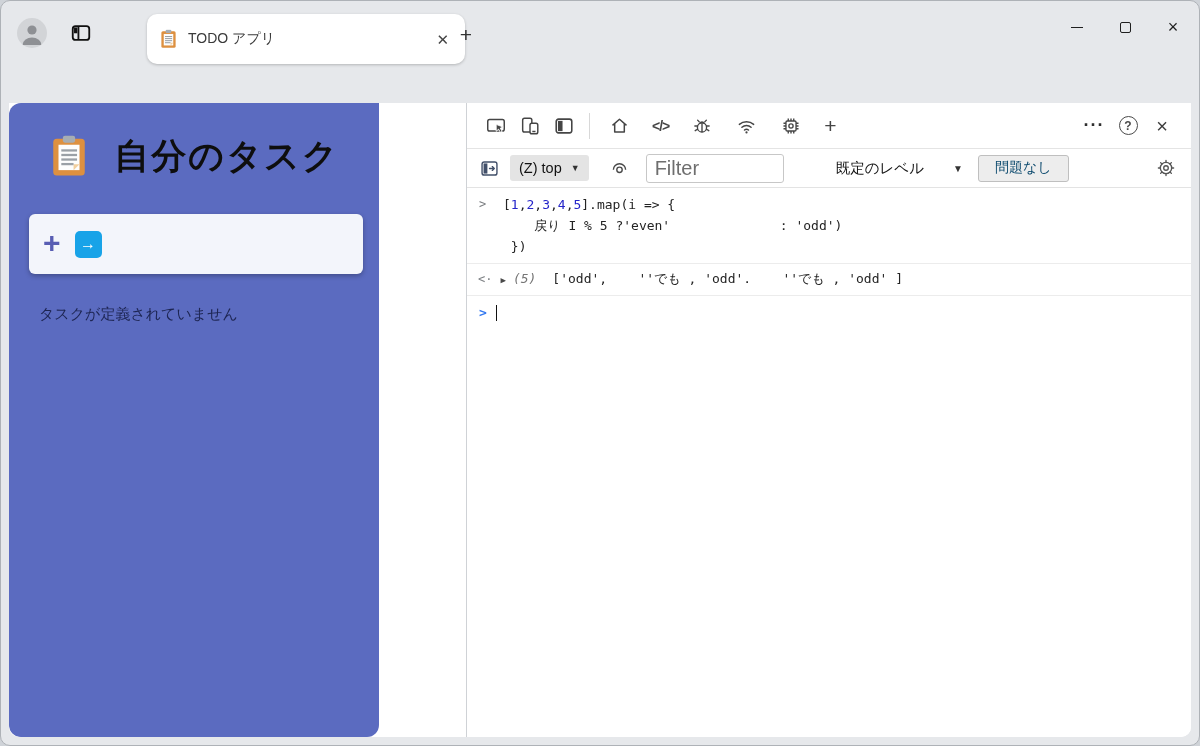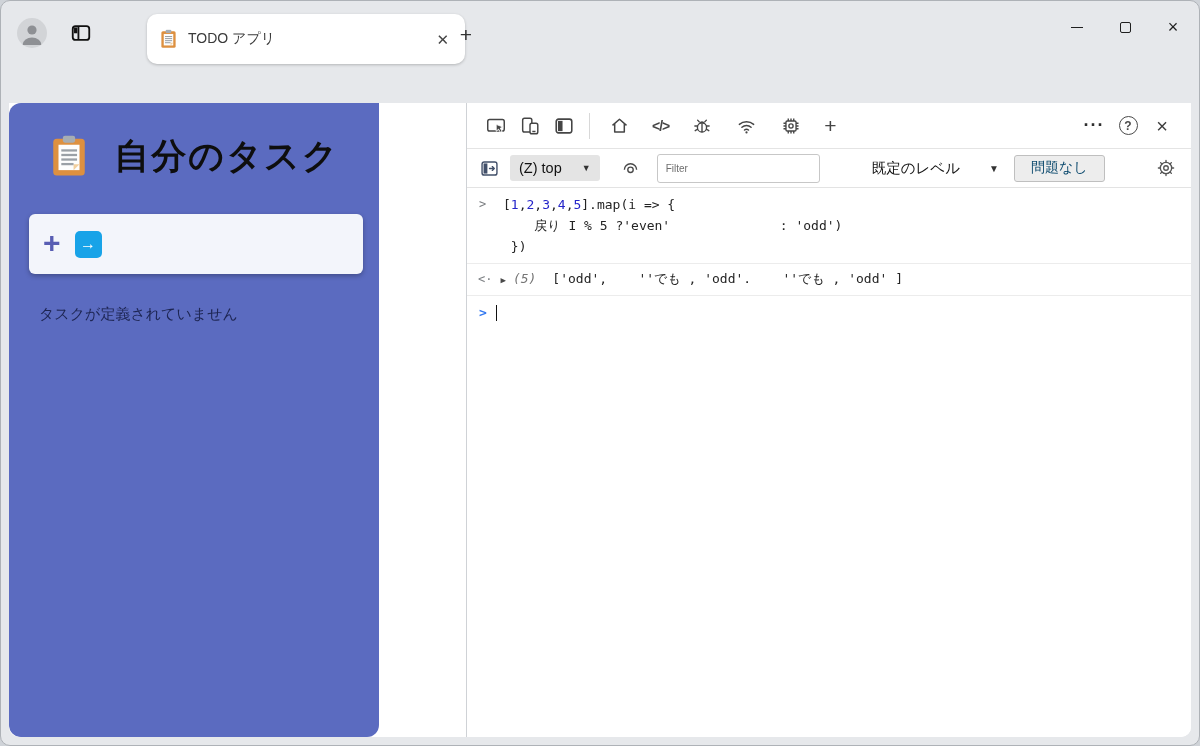--- a/index.html
+++ b/index.html
@@ -52,23 +52,23 @@
   .code-glyph{font-size:14px;font-weight:700;letter-spacing:-1px;color:#454545;}
   .dtab{position:relative;height:46px;display:flex;align-items:center;gap:8px;padding:0 11px;flex:none;}
   .dtab.active::after{content:"";position:absolute;left:5px;right:5px;bottom:0;height:3px;background:#1767c0;border-radius:2px;}
   .dtab-label{font-size:13.5px;color:#101010;white-space:nowrap;}
   .dt-right{margin-left:auto;display:flex;align-items:center;}
   .help-circle{width:19px;height:19px;border:1.6px solid #4a4a4a;border-radius:50%;display:flex;align-items:center;justify-content:center;font-size:12px;font-weight:700;color:#4a4a4a;}
   .x-glyph{font-size:20px;color:#3d3d3d;line-height:1;}
   .plus-glyph{font-size:21px;color:#454545;font-weight:400;line-height:1;}
 
   .ctoolbar{height:39px;border-bottom:1px solid #e3e3e3;display:flex;align-items:center;padding:0 14px 0 12px;}
-  .ctx-chip{margin-left:10px;height:26px;background:#e4e4e4;border-radius:3px;display:flex;align-items:center;gap:20px;padding:0 9px;font-size:14.5px;color:#111;}
+  .ctx-chip{margin-left:10px;height:26px;background:#e4e4e4;border-radius:3px;display:flex;align-items:center;gap:9px;padding:0 9px;font-size:14.5px;color:#111;}
   .dd-arrow{font-size:9px;color:#333;}
-  .filter-input{margin-left:16px;width:163px;height:29px;border:1px solid #c7c7c7;border-radius:3px;padding:0 8px;font-size:10px;font-family:inherit;color:#222;outline:none;}
+  .filter-input{margin-left:16px;width:138px;height:29px;border:1px solid #c7c7c7;border-radius:3px;padding:0 8px;font-size:20px;font-family:inherit;color:#222;outline:none;}
   .filter-input::placeholder{color:#6e6e6e;opacity:1;}
   .levels{margin-left:52px;display:flex;align-items:center;gap:29px;font-size:14.5px;color:#141414;}
   .issues-chip{margin-left:15px;height:27px;background:#ededed;border:1px solid #bfbfbf;border-radius:3px;display:flex;align-items:center;padding:0 16px;font-size:14px;color:#0c4a6e;}
   .gear-btn{margin-left:auto;color:#555;display:flex;}
 
   .console{font-family:"DejaVu Sans Mono","Liberation Mono",monospace;font-size:13px;color:#242424;}
   .echo-block{padding:6px 0 3px;}
   .cline{display:flex;line-height:21px;white-space:pre;}
   .cmark{width:15px;margin-left:12px;flex:none;color:#7a7d80;font-size:12px;}
   .ctext{margin-left:9px;white-space:pre;}

